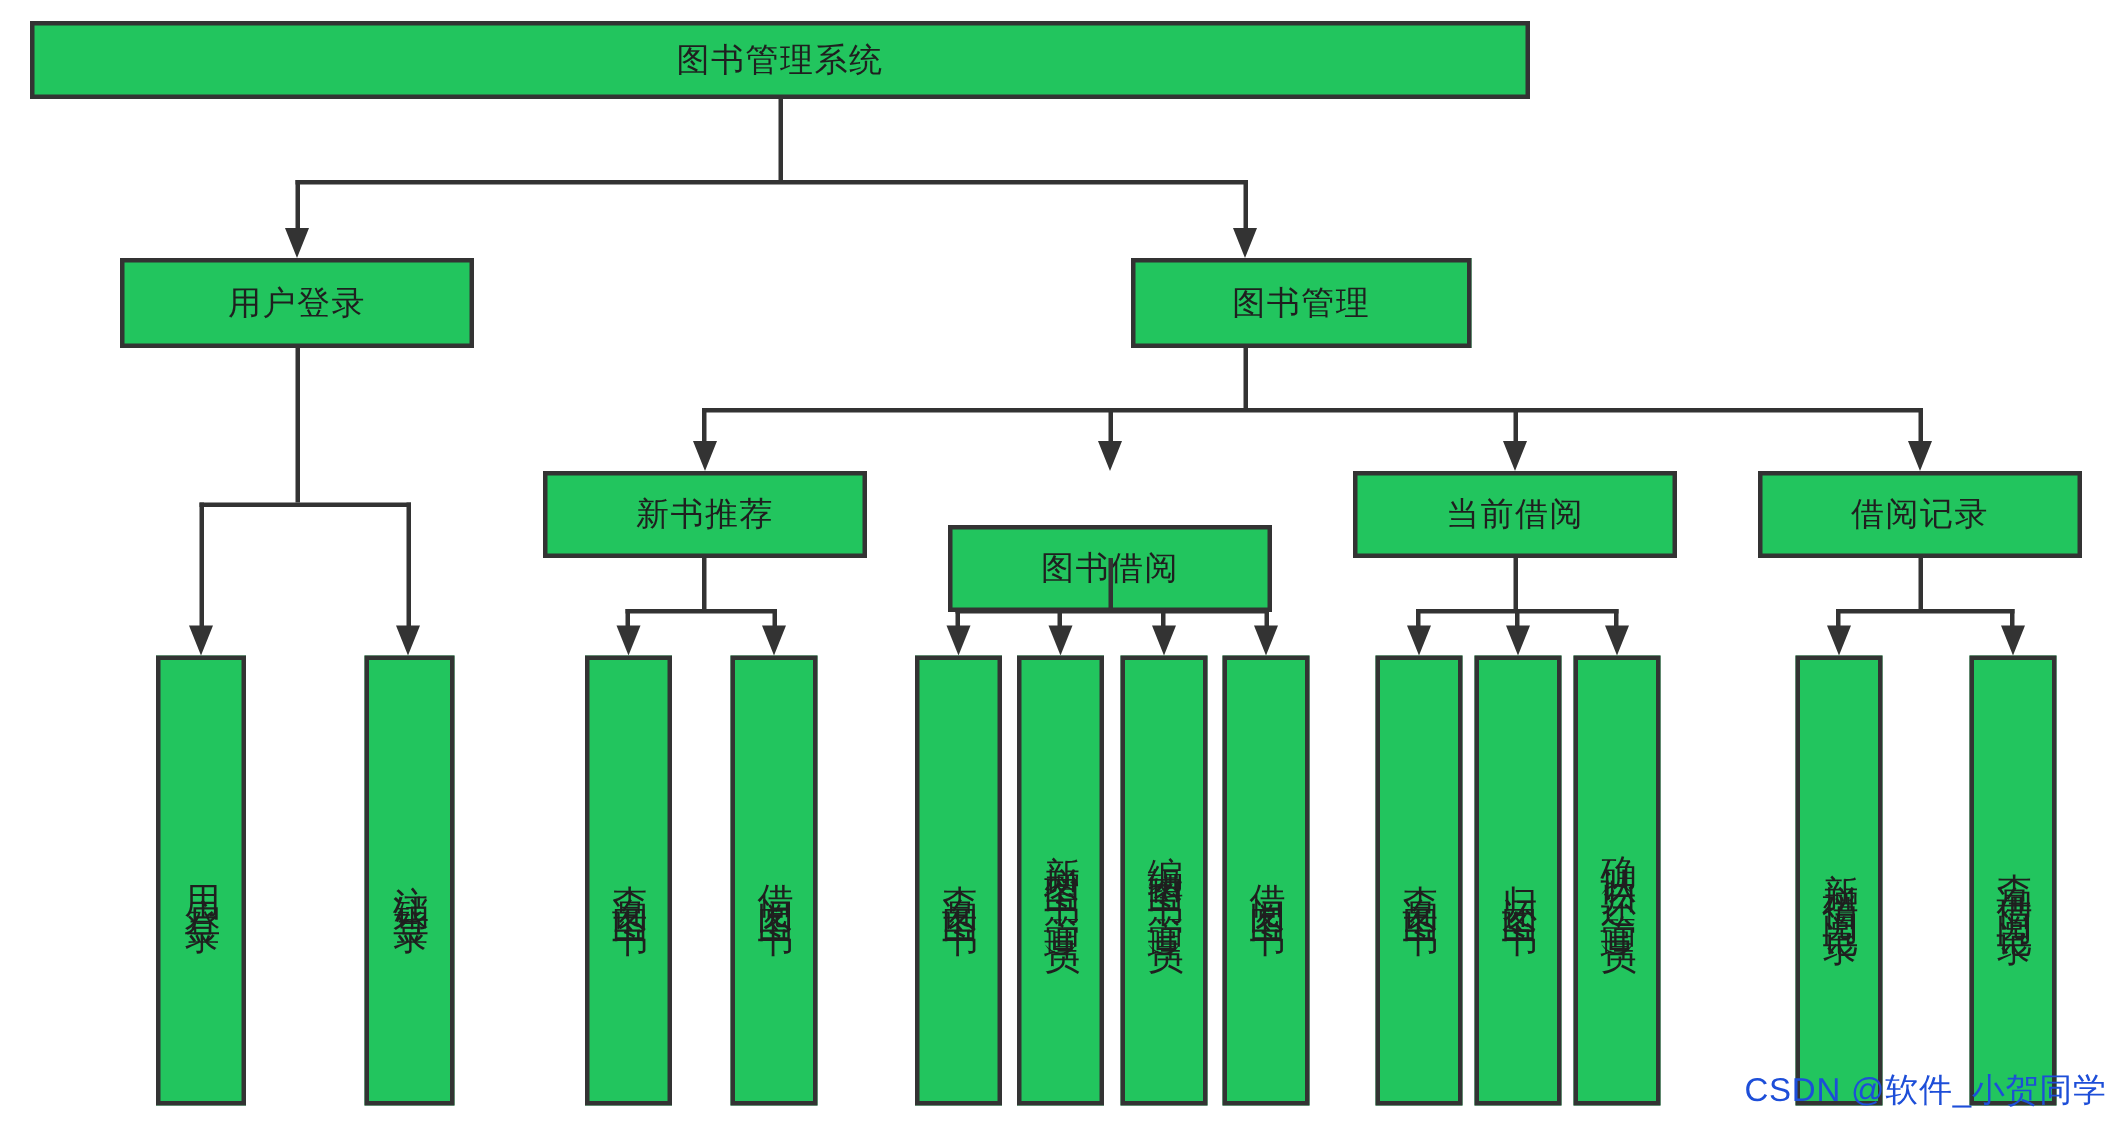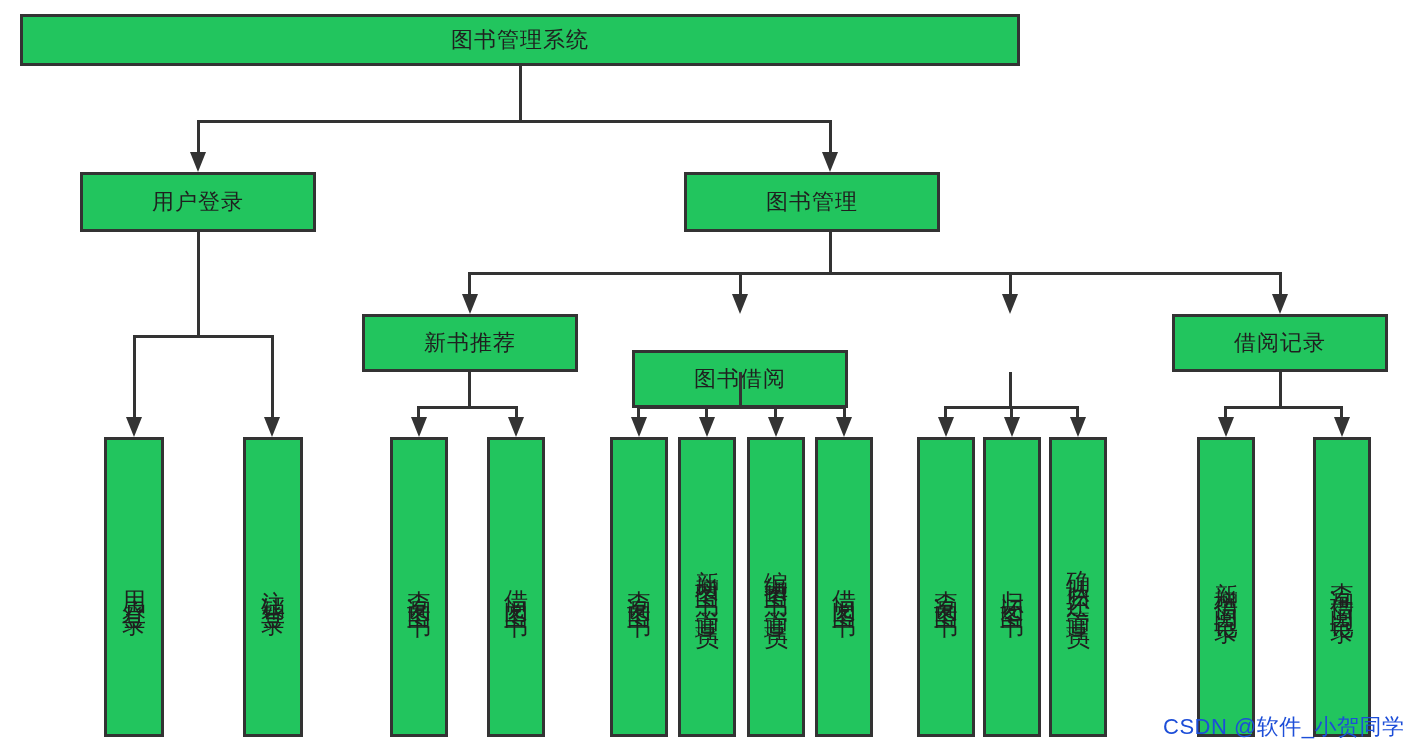--- a/index.html
+++ b/index.html
@@ -43,21 +43,21 @@
   <div class="v-line" style="left:519px;top:66px;height:54px;"></div>
   <div class="h-line" style="left:197px;top:120px;width:635px;"></div>
   <div class="v-line" style="left:197px;top:120px;height:34px;"></div>
   <div class="arrow" style="left:190px;top:152px;"></div>
   <div class="v-line" style="left:829px;top:120px;height:34px;"></div>
   <div class="arrow" style="left:822px;top:152px;"></div>
 
   <div class="box" style="left:80px;top:172px;width:236px;height:60px;">
     <span class="lbl">用户登录</span>
   </div>
-  <div class="box" style="left:684px;top:172px;width:256px;height:60px;">
+  <div class="box" style="left:754px;top:172px;width:227px;height:60px;">
     <span class="lbl">图书管理</span>
   </div>
 
   <div class="v-line" style="left:197px;top:232px;height:103px;"></div>
   <div class="h-line" style="left:133px;top:335px;width:141px;"></div>
   <div class="v-line" style="left:133px;top:335px;height:84px;"></div>
   <div class="arrow" style="left:126px;top:417px;"></div>
   <div class="v-line" style="left:271px;top:335px;height:84px;"></div>
   <div class="arrow" style="left:264px;top:417px;"></div>
 
@@ -70,20 +70,23 @@
   <div class="v-line" style="left:1009px;top:272px;height:24px;"></div>
   <div class="arrow" style="left:1002px;top:294px;"></div>
   <div class="v-line" style="left:1279px;top:272px;height:24px;"></div>
   <div class="arrow" style="left:1272px;top:294px;"></div>
 
   <div class="box" style="left:362px;top:314px;width:216px;height:58px;">
     <span class="lbl">新书推荐</span>
   </div>
   <div class="box" style="left:632px;top:314px;width:216px;height:58px;margin-top:36px;">
     <span class="lbl">图书借阅</span>
+  </div>
+  <div class="box" style="left:902px;top:314px;width:216px;height:58px;">
+    <span class="lbl">当前借阅</span>
   </div>
   <div class="box" style="left:1172px;top:314px;width:216px;height:58px;">
     <span class="lbl">借阅记录</span>
   </div>
 
   <div class="v-line" style="left:468px;top:372px;height:34px;"></div>
   <div class="h-line" style="left:417px;top:406px;width:101px;"></div>
   <div class="v-line" style="left:417px;top:406px;height:14px;"></div>
   <div class="arrow" style="left:411px;top:417px;"></div>
   <div class="v-line" style="left:515px;top:406px;height:14px;"></div>

